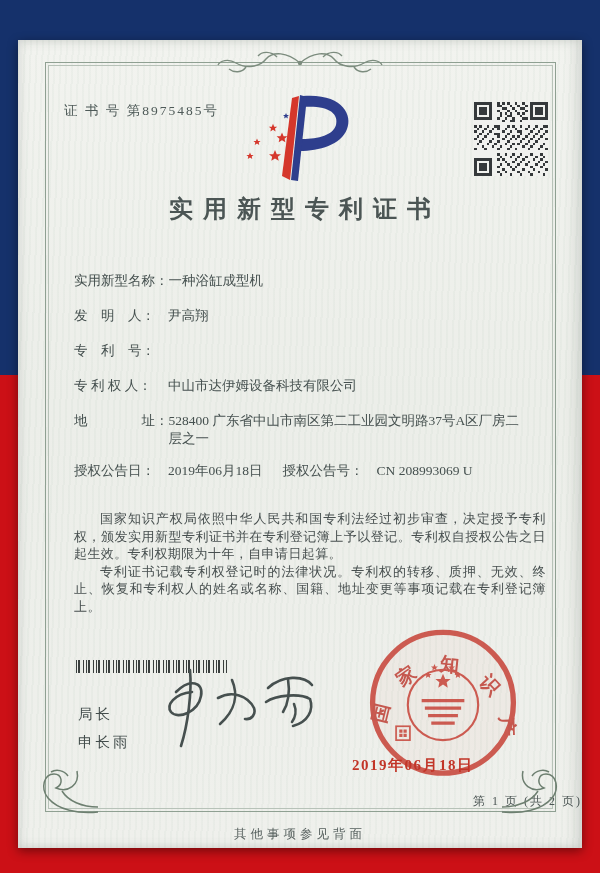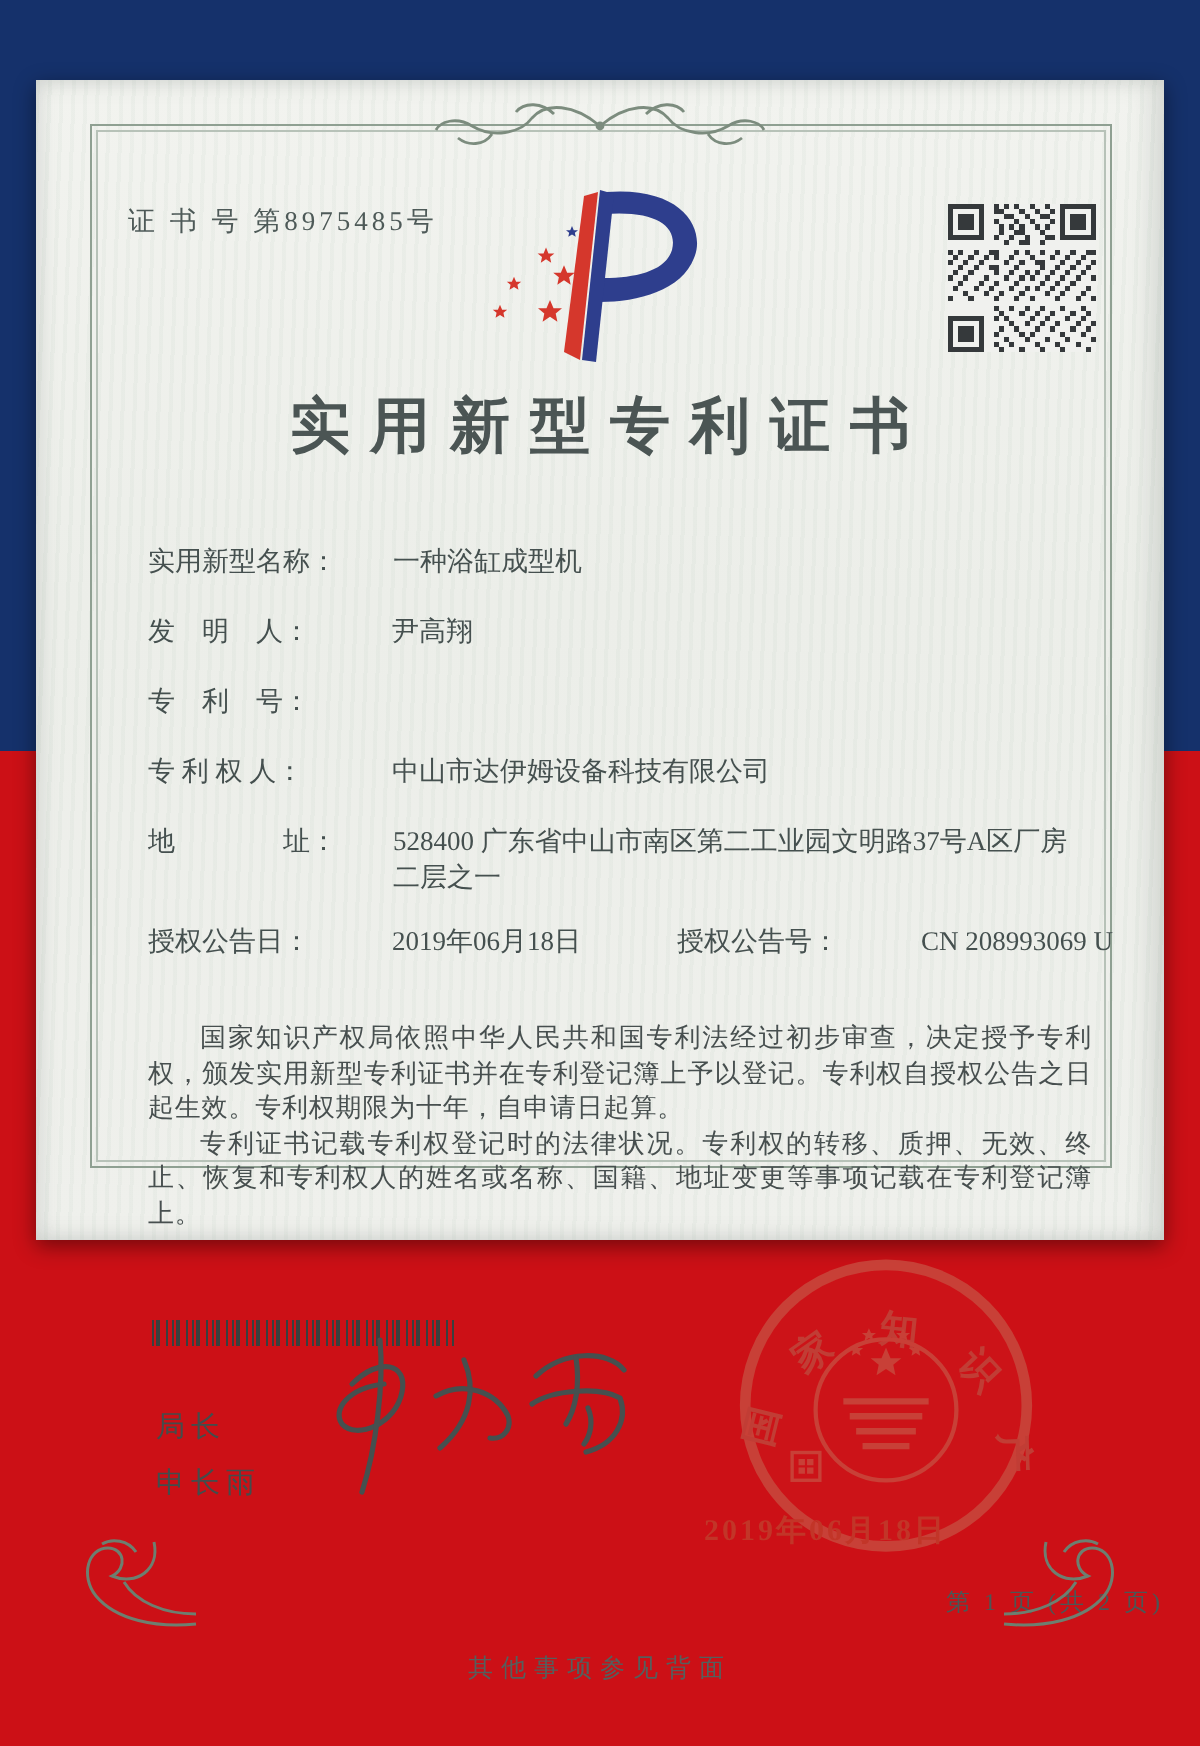--- a/index.html
+++ b/index.html
@@ -3,41 +3,41 @@
 <meta charset="utf-8">
 <style>
   * { margin:0; padding:0; box-sizing:border-box; }
   html,body { width:600px; height:873px; }
   body{
     font-family:"Liberation Serif","DejaVu Serif",serif;
     background:linear-gradient(180deg,#15316b 0,#15316b 43%,#cc1016 43%,#cc1016 100%);
     position:relative; overflow:hidden;
   }
   .paper{
-    position:absolute; left:18px; top:40px; width:564px; height:580px;
+    position:absolute; left:18px; top:40px; width:564px; height:808px;
     background:
       repeating-linear-gradient(92deg, rgba(150,180,160,.07) 0 2px, rgba(0,0,0,0) 2px 6px),
       linear-gradient(180deg,#f2f3ef 0,#eceee9 45%,#eff0ec 100%);
     box-shadow:0 3px 10px rgba(0,0,0,.45), inset -6px 0 12px rgba(90,100,95,.18), inset 4px 0 8px rgba(90,100,95,.10);
     color:#45504f;
   }
   .frame{
     position:absolute; left:27px; right:26px; top:22px; bottom:36px;
     border:1px solid #8fa092; outline:1px solid #b7c2b8; outline-offset:-4px;
     pointer-events:none;
   }
   .cert-no{ position:absolute; left:46px; top:62px; font-size:13.5px; letter-spacing:2px; color:#4e5a58; }
   .logo{ position:absolute; left:224px; top:50px; }
   .qr{ position:absolute; left:456px; top:62px; }
   .title{
     position:absolute; left:0; right:0; top:153px; text-align:center;
-    font-size:30px; font-weight:600; color:#4b5554; letter-spacing:10px; text-indent:10px;
+    font-size:24px; font-weight:600; color:#4b5554; letter-spacing:10px; text-indent:10px;
   }
   .fields{ position:absolute; left:56px; top:232px; width:470px; font-size:13.5px; }
-  .frow{ display:flex; margin-bottom:17px; line-height:18px;gap:28px; }
+  .frow{ display:flex; margin-bottom:17px; line-height:18px; }
   .flabel{ flex:0 0 94px; white-space:pre; }
   .fvalue{ flex:1; }
   .frow.addr{ margin-bottom:14px; }
   .frow.grant .fvalue{ flex:0 0 auto; }
   .frow.grant .flabel2{ margin-left:20px; flex:0 0 94px; white-space:pre; }
   .body-text{ position:absolute; left:56px; top:470px; width:472px; font-size:13px;
     line-height:17.6px; text-align:justify; color:#474f4f; letter-spacing:.4px; }
   .body-text p{ text-indent:2em; }
   .barcode{
     position:absolute; left:58px; top:620px; width:152px; height:13px;

